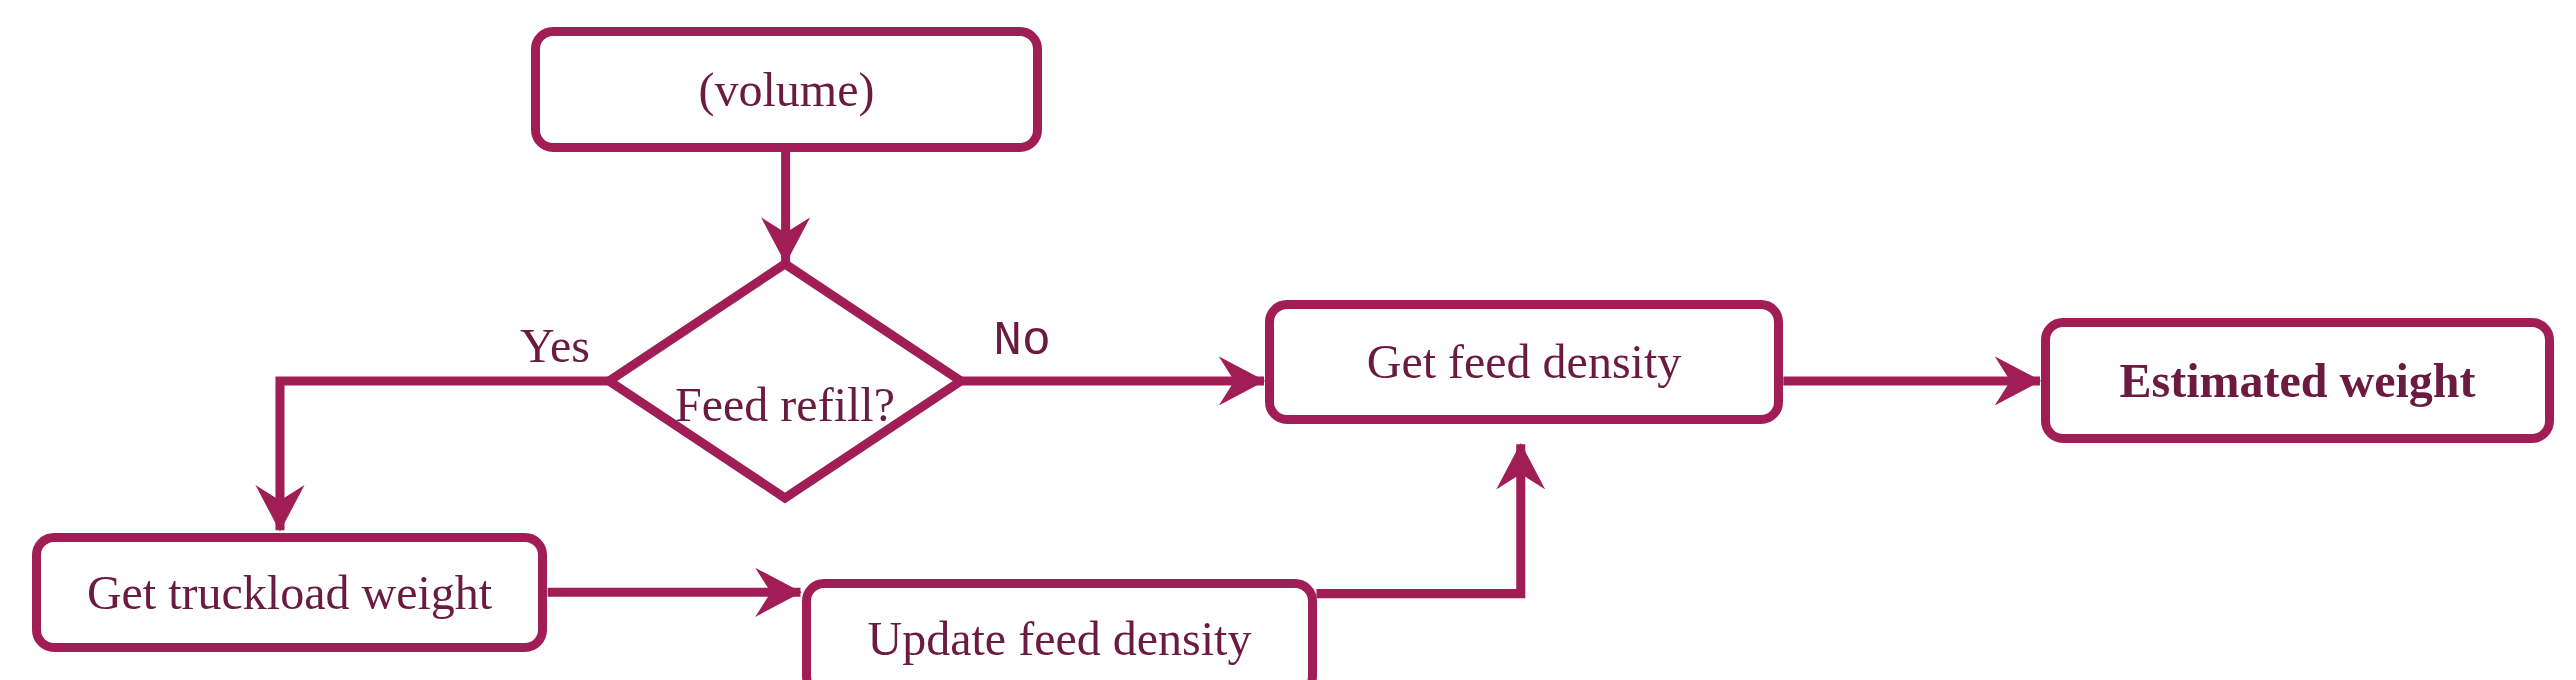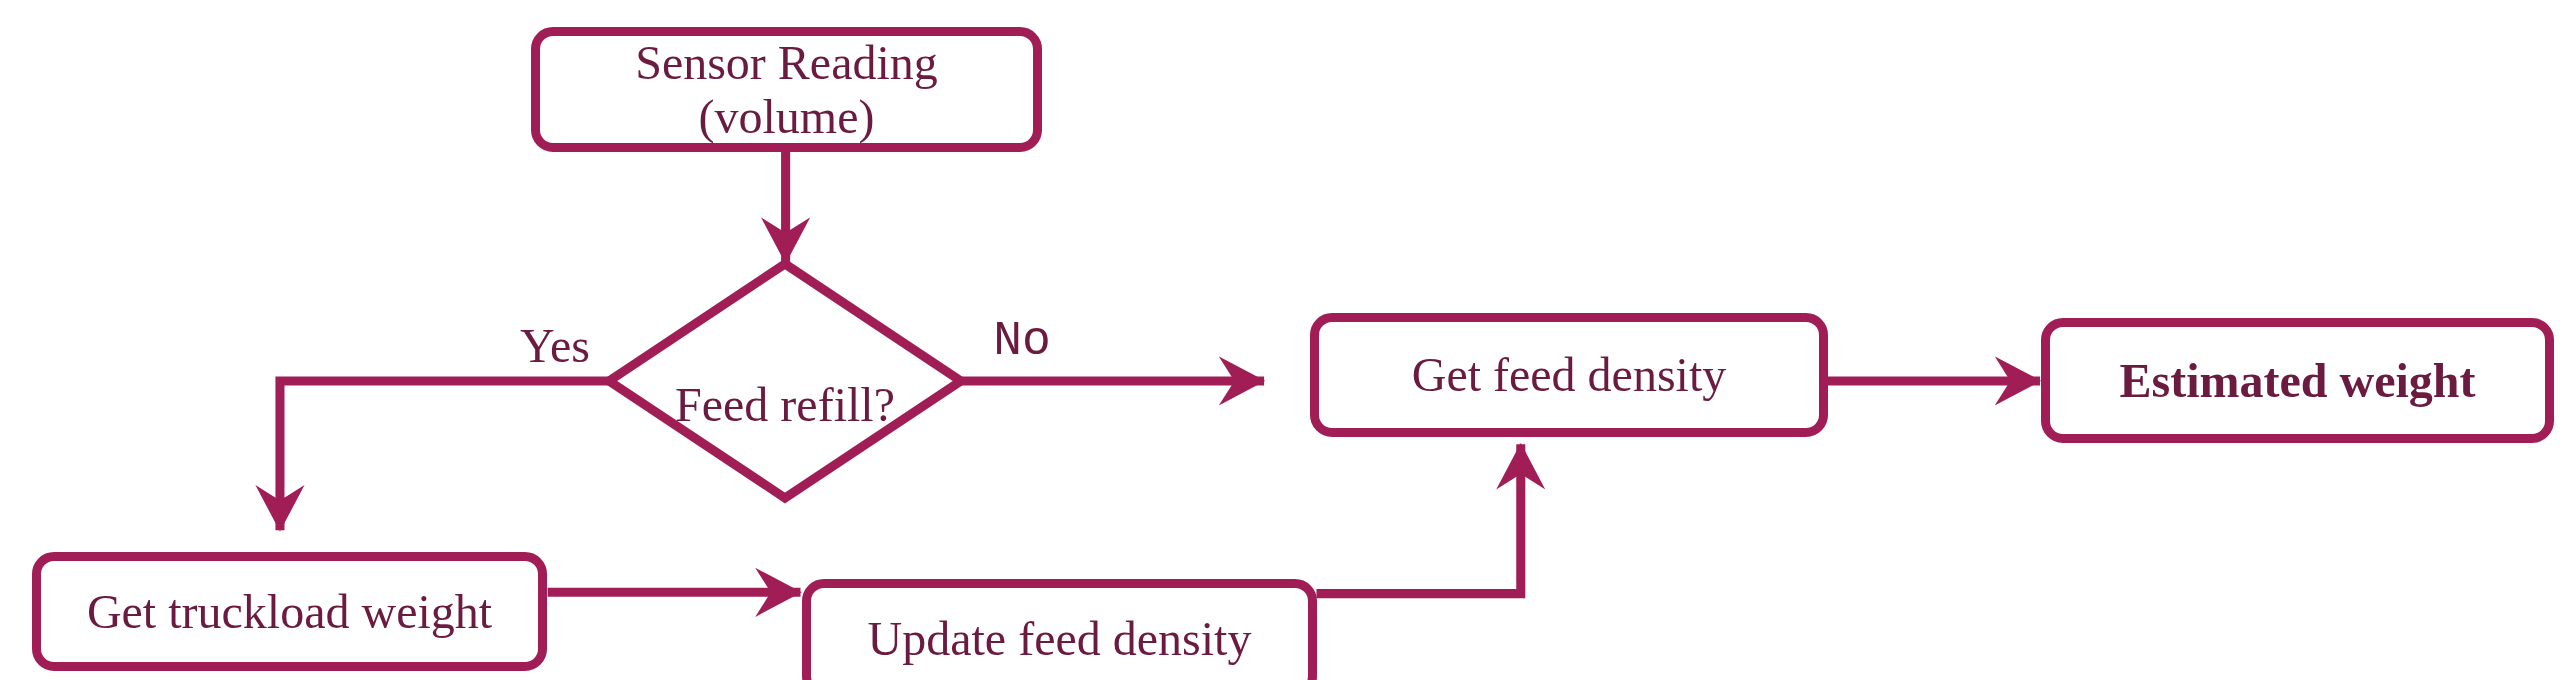--- a/index.html
+++ b/index.html
@@ -42,38 +42,37 @@
 
   <polyline points="1215,235 1215,406" marker-end="url(#stealth)"></polyline>
   <polyline points="942,589 433,589 433,820" marker-end="url(#stealth)"></polyline>
   <polyline points="1486,589 1955,589" marker-end="url(#stealth)"></polyline>
   <polyline points="847,916 1238,916" marker-end="url(#stealth)"></polyline>
   <polyline points="2036,918 2352,918 2352,687" marker-end="url(#stealth)"></polyline>
   <polyline points="2758,589 3155,589" marker-end="url(#stealth)"></polyline>
 </svg>
 
 <div class="node" style="left:531px;top:27px;width:511px;height:125px;">
-  <span>Sensor Reading</span>
   <span>(volume)</span>
 </div>
 
 <div class="label" style="left:591px;top:378px;width:388px;height:54px;">Feed refill?</div>
 
 <div class="label" style="left:498px;top:319px;width:114px;height:54px;text-align:right;">Yes</div>
 
 <div class="label" style="left:965px;top:314px;width:114px;height:54px;font-family:Liberation Mono, monospace;">No</div>
 
-<div class="node" style="left:32px;top:552px;width:515px;height:119px;">
+<div class="node" style="left:32px;top:533px;width:515px;height:119px;">
   <span>Get truckload weight</span>
 </div>
 
 <div class="node" style="left:802px;top:533px;width:515px;height:119px;margin-top:46px;">
   <span>Update feed density</span>
 </div>
 
-<div class="node" style="left:1265px;top:313px;width:518px;height:124px;margin-left:45px;">
+<div class="node" style="left:1265px;top:300px;width:518px;height:124px;">
   <span>Get feed density</span>
 </div>
 
 <div class="node" style="left:2041px;top:318px;width:513px;height:125px;font-weight:bold;">
   <span>Estimated weight</span>
 </div>
 
 
 </body></html>

